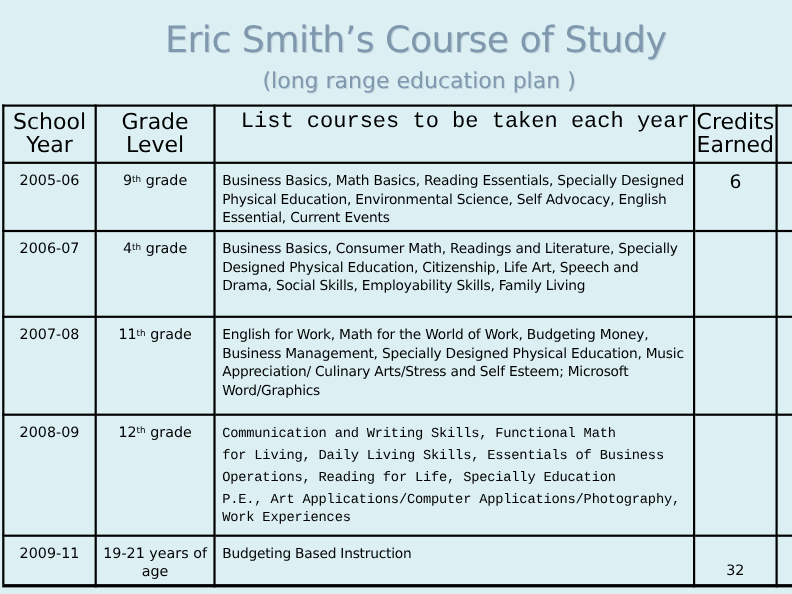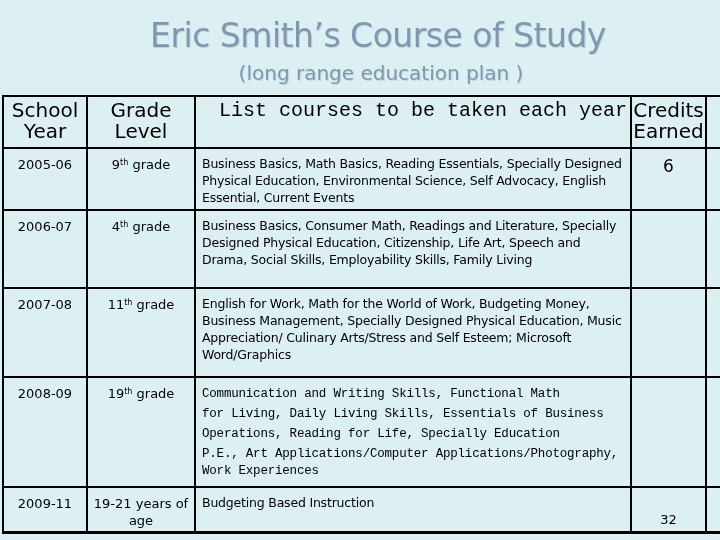--- a/index.html
+++ b/index.html
@@ -147,21 +147,21 @@
   <tr class="r3">
     <td class="year">2007-08</td>
     <td class="grade"><span>11</span><sup>th</sup><span> grade</span></td>
     <td class="courses">English for Work, Math for the World of Work, Budgeting Money, Business Management, Specially Designed Physical Education, Music Appreciation/ Culinary Arts/Stress and Self Esteem; Microsoft Word/Graphics</td>
     <td class="credits"></td>
     <td></td>
   </tr>
 
   <tr class="r4">
     <td class="year">2008-09</td>
-    <td class="grade"><span>19</span><sup>th</sup><span> grade</span></td>
+    <td class="grade"><span>12</span><sup>th</sup><span> grade</span></td>
     <td class="courses spaced">
       <div>Communication and Writing Skills, Functional Math</div>
       <div>for Living, Daily Living Skills, Essentials of Business</div>
       <div>Operations, Reading for Life, Specially Education</div>
       <div style="line-height:17px;padding-top:2px">P.E., Art Applications/Computer Applications/Photography, Work Experiences</div>
     </td>
     <td class="credits"></td>
     <td></td>
   </tr>
 

